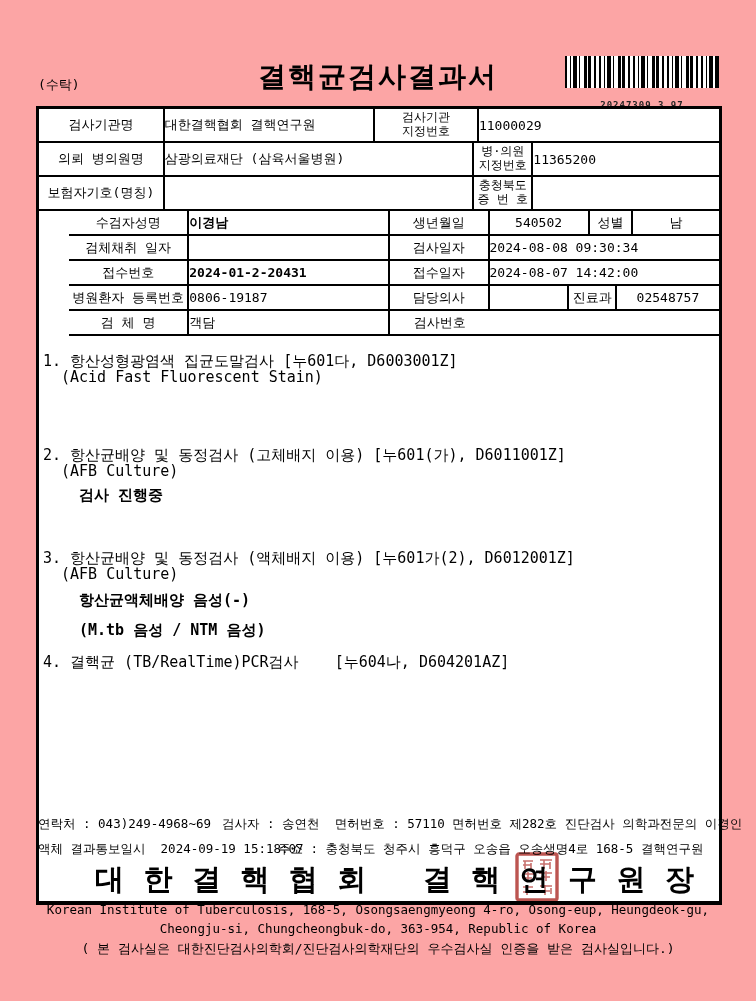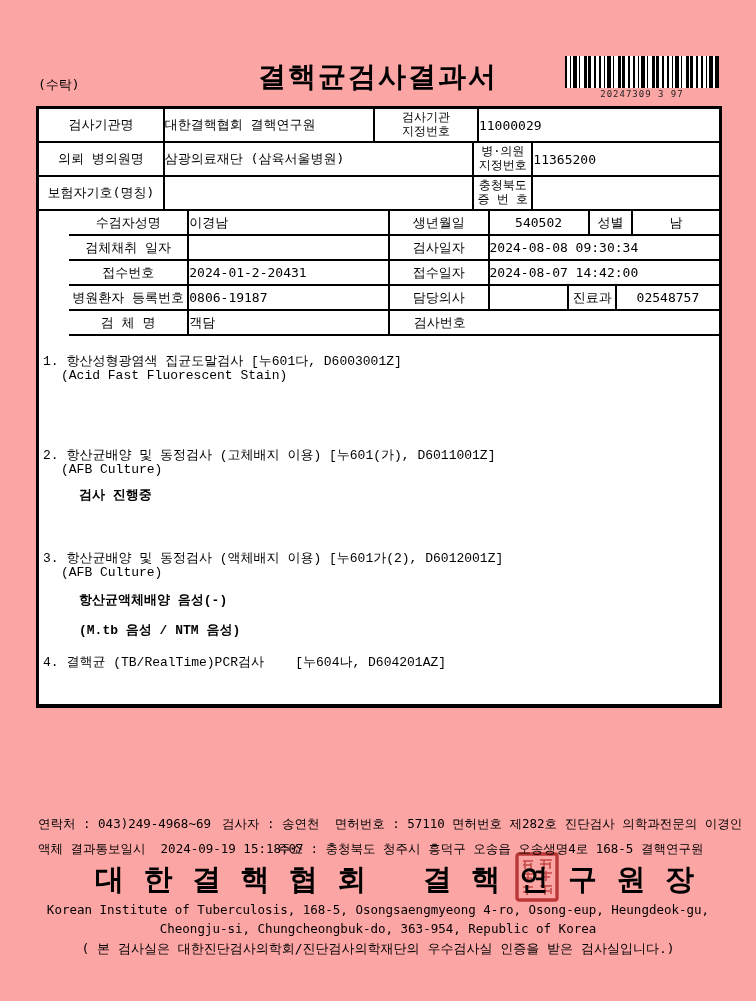--- a/index.html
+++ b/index.html
@@ -16,40 +16,40 @@
   .barcode {
     position:absolute; left:565px; top:56px; width:154px; height:32px;
     background:repeating-linear-gradient(90deg,
       #000 0 2px, #fff 2px 5px, #000 5px 6px, #fff 6px 8px,
       #000 8px 12px, #fff 12px 14px, #000 14px 15px, #fff 15px 19px,
       #000 19px 22px, #fff 22px 23px, #000 23px 26px, #fff 26px 29px,
       #000 29px 31px, #fff 31px 34px);
     border-right:3px solid #000;
   }
   .barcode-number {
-    position:absolute; left:565px; top:89px; width:154px; text-align:center;
-    font-size:9px; letter-spacing:1px; color:#222;
+    position:absolute; left:565px; top:100px; width:154px; text-align:center;
+    font-size:9px; letter-spacing:1px; color:#222;font-weight:bold;
   }
   .doc-box {
     position:absolute; left:36px; top:106px; width:686px;
     border:3px solid #000; border-bottom-width:4px; background:#fff;
   }
   .irow { display:flex; border-bottom:2px solid #000; font-size:13px; }
   .row-lg { height:34px; }
   .row-sm { height:25px;margin-left:30px; }
   .cell {
     display:flex; align-items:center; justify-content:center;
     border-right:2px solid #000; overflow:hidden; text-align:center;
   }
   .cell:last-child { border-right:none; }
   .cell.val { justify-content:flex-start; text-align:left; padding-left:0; }
   .cell.cen { justify-content:center; }
   .prelabel { white-space:pre-line; font-size:12px; line-height:1.15; }
-  .strong { font-weight:normal; }
-  .results-box { position:relative; height:368px; font-size:13px;font-family:Liberation Mono, monospace; }
+  .strong { font-weight:bold; }
+  .results-box { position:relative; height:565px; font-size:15px; }
   .res-line { position:absolute; white-space:pre; }
   .res-title { left:4px; }
   .res-sub { left:22px; }
   .res-val { left:40px; font-weight:bold; }
   .fnote { position:absolute; font-size:12.5px; white-space:pre; }
   .org-title {
     position:absolute; left:95px; top:860px; font-size:29px; font-weight:bold;
     letter-spacing:1px; white-space:pre;
   }
   .seal { position:absolute; left:515px; top:852px; width:44px; height:50px; mix-blend-mode:multiply; }

